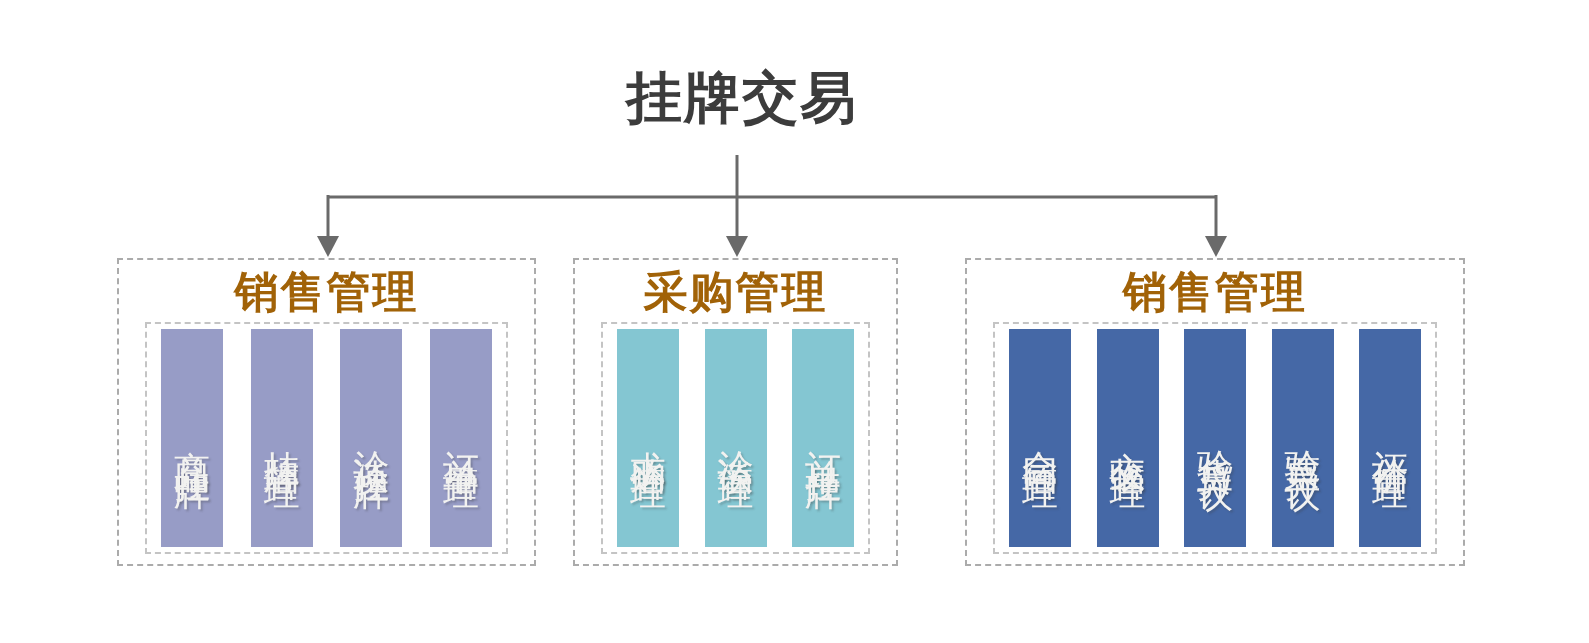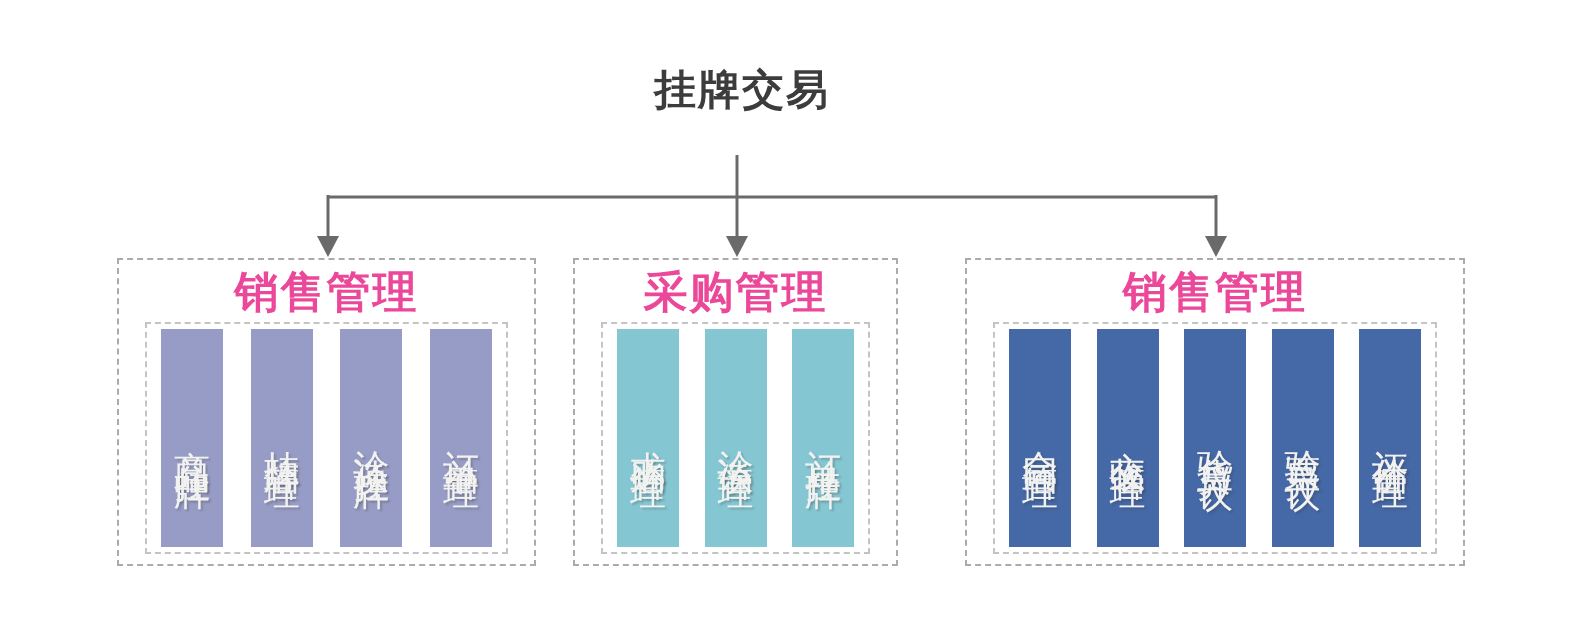--- a/index.html
+++ b/index.html
@@ -2,33 +2,33 @@
 <html><head>
 <meta charset="utf-8">
 <style>
   html,body{margin:0;padding:0;background:#ffffff;}
   .canvas{
     position:relative;width:1589px;height:643px;background:#ffffff;overflow:hidden;
     font-family:"DejaVu Sans","Liberation Sans",sans-serif;
   }
   .title{
     position:absolute;left:542px;top:66px;width:400px;text-align:center;
-    font-size:42px;font-weight:700;color:#3c3c3c;letter-spacing:2px;line-height:1.15;
+    font-size:56px;font-weight:700;color:#3c3c3c;letter-spacing:2px;line-height:1.15;
   }
   .connectors{position:absolute;left:0;top:0;pointer-events:none;}
   .group{
     position:absolute;top:258px;height:308px;box-sizing:border-box;
     border:2px dashed #ababab;background:#ffffff;
   }
   .g1{left:117px;width:419px;}
   .g2{left:573px;width:325px;}
   .g3{left:965px;width:500px;}
   .group-header{
     margin:6px 0 0;text-align:center;font-size:44px;font-weight:700;
-    color:#ec4899;letter-spacing:2px;line-height:52px;
+    color:#a16207;letter-spacing:2px;line-height:52px;
   }
   .inner{
     position:absolute;left:26px;right:26px;top:62px;bottom:10px;box-sizing:border-box;
     border:2px dashed #c4c4c4;
     display:flex;justify-content:space-between;align-items:center;padding:0 14px;
   }
   .bar{
     width:62px;height:218px;box-sizing:border-box;
     writing-mode:vertical-lr;text-orientation:upright;
     text-align:center;line-height:62px;

